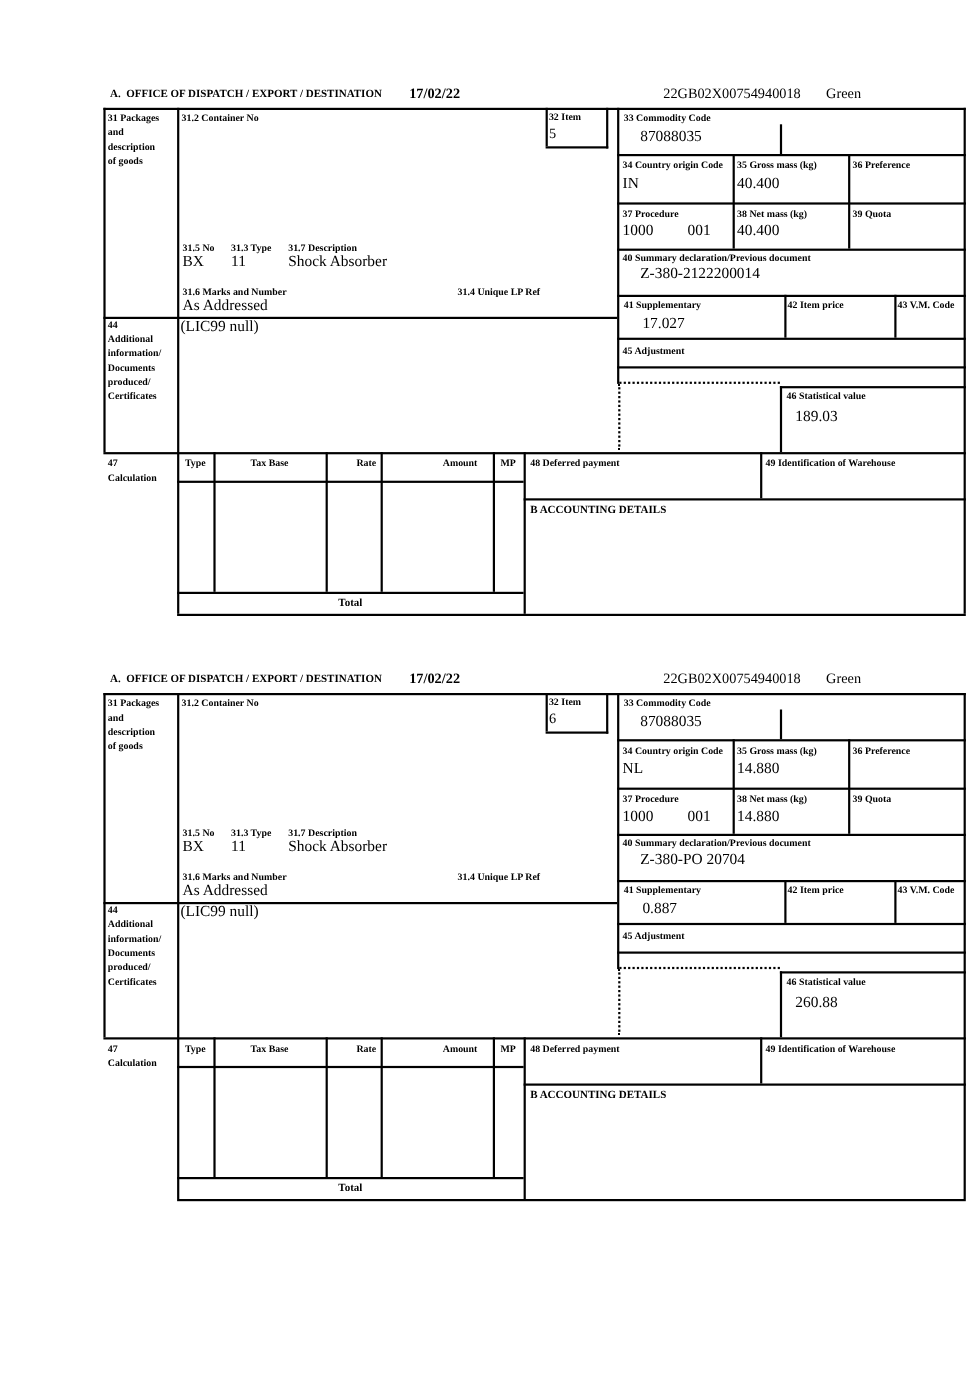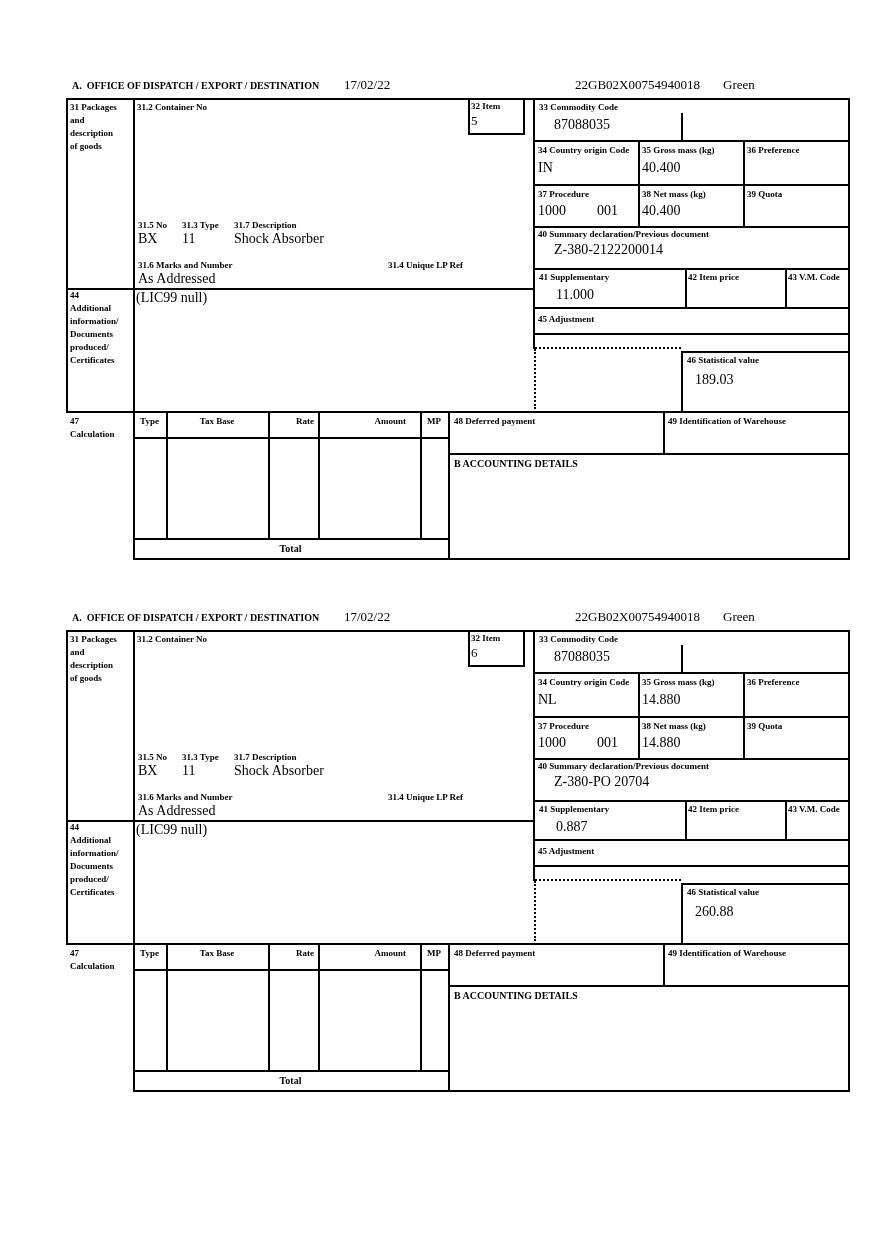--- a/index.html
+++ b/index.html
@@ -1,25 +1,25 @@
 <!DOCTYPE html>
 <html><head>
 <meta charset="utf-8">
 <style>
   html,body{margin:0;padding:0;background:#fff;}
   body{width:882px;height:1250px;position:relative;font-family:"Liberation Serif",serif;color:#000;overflow:hidden;}
   #doc{position:absolute;inset:0;}
-  .block{position:absolute;left:66px;width:784px;height:486px;}
+  .block{position:absolute;left:94px;width:784px;height:486px;}
   .ln{position:absolute;background:#000;}
   .dh{position:absolute;border-top:2px dotted #000;}
   .dv{position:absolute;border-left:2px dotted #000;}
   .lbl{position:absolute;font-size:9px;font-weight:bold;white-space:pre;line-height:11px;}
   .val{position:absolute;font-size:14px;white-space:pre;line-height:16px;}
   .v13{position:absolute;font-size:13px;white-space:pre;line-height:15px;}
-  .hd{position:absolute;font-size:13px;font-weight:normal;white-space:pre;}
+  .hd{position:absolute;font-size:13px;font-weight:bold;white-space:pre;}
   .ttl{font-size:10px;font-weight:bold;}
   .ctr{text-align:center;}
   .rgt{text-align:right;}
 </style>
 </head>
 <body>
 
 <div id="doc">
   <div class="block" style="top: 76px;">
 
@@ -94,21 +94,21 @@
     <div class="val" style="left:72px;top:155px;">BX</div>
     <div class="val" style="left:116px;top:155px;">11</div>
     <div class="val" style="left:168px;top:155px;">Shock Absorber</div>
     <div class="lbl" style="left:72px;top:184px;">31.6 Marks and Number</div>
     <div class="lbl" style="left:322px;top:184px;">31.4 Unique LP Ref</div>
     <div class="val" style="left:72px;top:195px;">As Addressed</div>
 
     <div class="lbl" style="left:472px;top:153px;">40 Summary declaration/Previous document</div>
     <div class="val" style="left:488px;top:166px;">Z-380-2122200014</div>
     <div class="lbl" style="left:473px;top:196px;">41 Supplementary</div>
-    <div class="val" style="left:490px;top:211px;">11.000</div>
+    <div class="val" style="left:490px;top:211px;">17.027</div>
     <div class="lbl" style="left:622px;top:196px;">42 Item price</div>
     <div class="lbl" style="left:722px;top:196px;">43 V.M. Code</div>
 
     <div class="lbl" style="left:4px;top:214px;">44</div>
     <div class="lbl" style="left:4px;top:227px;">Additional</div>
     <div class="lbl" style="left:4px;top:240px;">information/</div>
     <div class="lbl" style="left:4px;top:253px;">Documents</div>
     <div class="lbl" style="left:4px;top:266px;">produced/</div>
     <div class="lbl" style="left:4px;top:279px;">Certificates</div>
     <div class="val" style="left:70px;top:214px;">(LIC99 null)</div>

